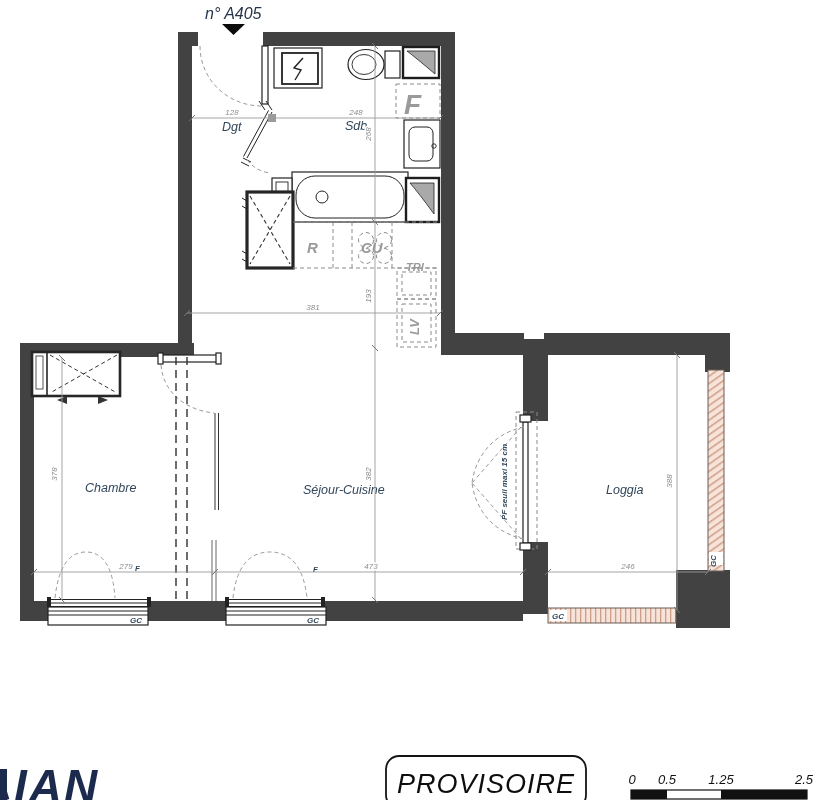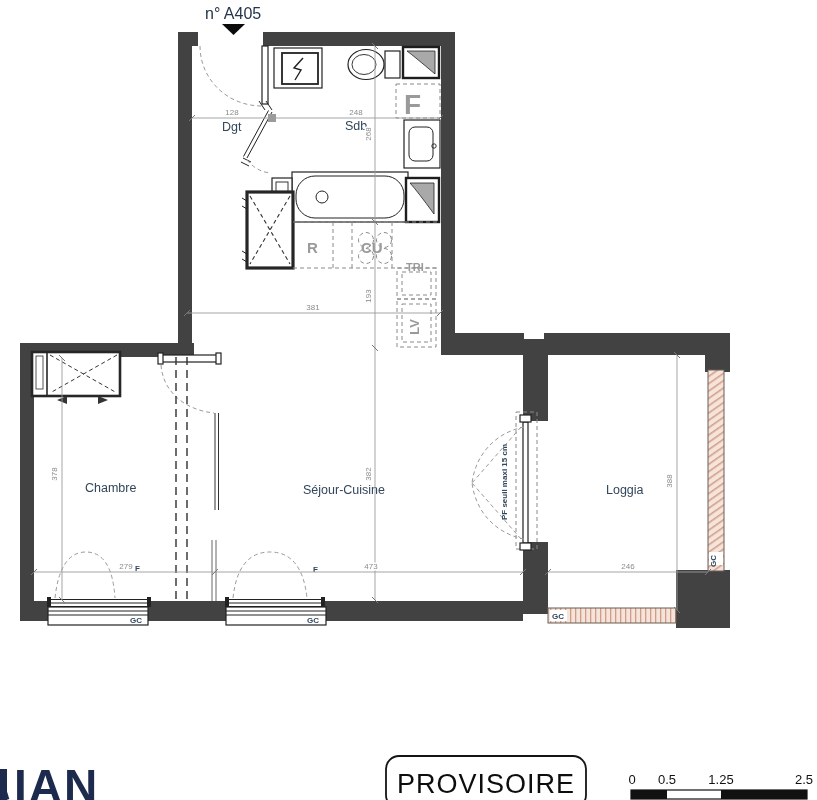--- a/index.html
+++ b/index.html
@@ -1,16 +1,16 @@
 <!DOCTYPE html>
 <html><head>
 <meta charset="utf-8">
 <style>
   html,body{margin:0;padding:0;background:#ffffff;}
-  .page{width:817px;height:800px;position:relative;background:#fff;overflow:hidden;}
+  .page{width:817px;height:800px;position:relative;background:#fff;overflow:hidden;font-style:italic;}
   svg{display:block;}
   svg text{font-family:"Liberation Sans", sans-serif;}
   .room-label{fill:#31465a;font-size:12.5px;}
   .dim-label{fill:#8c8c8c;font-size:8px;paint-order:stroke;stroke:#ffffff;stroke-width:3px;}
   .mini-label{fill:#31465a;font-size:8px;font-weight:bold;}
   .appl-label{fill:#9a9a9a;font-weight:bold;}
   .dimline{stroke:#9b9b9b;stroke-width:0.9;}
   .tick{stroke:#777;stroke-width:1;}
   .wall{fill:#424242;}
   .fix{fill:#ffffff;stroke:#222;stroke-width:1.2;}

